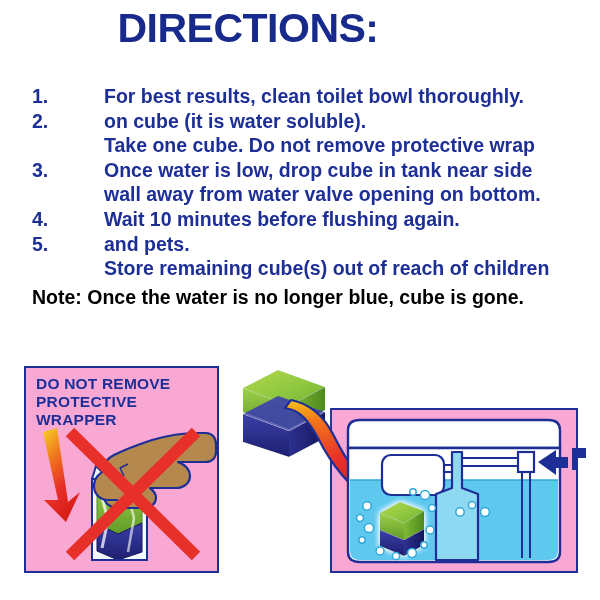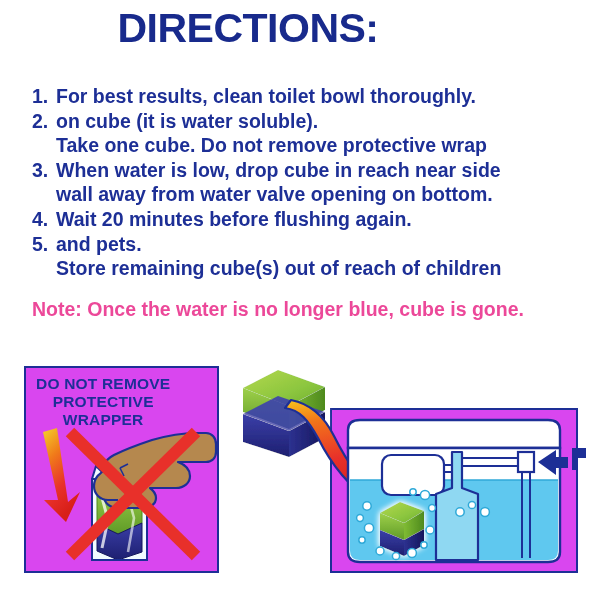--- a/index.html
+++ b/index.html
@@ -51,34 +51,34 @@
     display: flex;
     align-items: flex-start;
   }
   .step-num {
     width: 24px;
     flex: 0 0 24px;
     text-align: left;
   }
   .step-body {
     flex: 1 1 auto;
+    margin-left: 48px;
   }
   .step-line { display: block; }
   .note {
-    margin-top: 16px;
-    color: #ec4899;
+    margin-top: 4px;
+    color: #000000;
   }
 
   
   .panel {
     position: absolute;
     box-sizing: border-box;
     border: 2.5px solid #1d2f96;
-    background: #d946ef;
-    text-align: center;
+    background: #f9a8d4;
   }
   #panel-left {
     left: 24px;
     top: 366px;
     width: 195px;
     height: 207px;
   }
   #panel-right {
     left: 330px;
     top: 408px;
@@ -127,29 +127,29 @@
       <span class="step-num">2.</span>
       <span class="step-body">
         <span class="step-line">on cube (it is water soluble).</span>
         <span class="step-line">Take one cube. Do not remove protective wrap</span>
       </span>
     </div>
 
     <div class="step">
       <span class="step-num">3.</span>
       <span class="step-body">
-        <span class="step-line">When water is low, drop cube in reach near side</span>
+        <span class="step-line">Once water is low, drop cube in tank near side</span>
         <span class="step-line">wall away from water valve opening on bottom.</span>
       </span>
     </div>
 
     <div class="step">
       <span class="step-num">4.</span>
       <span class="step-body">
-        <span class="step-line">Wait 20 minutes before flushing again.</span>
+        <span class="step-line">Wait 10 minutes before flushing again.</span>
       </span>
     </div>
 
     <div class="step">
       <span class="step-num">5.</span>
       <span class="step-body">
         <span class="step-line">and pets.</span>
         <span class="step-line">Store remaining cube(s) out of reach of children</span>
       </span>
     </div>

